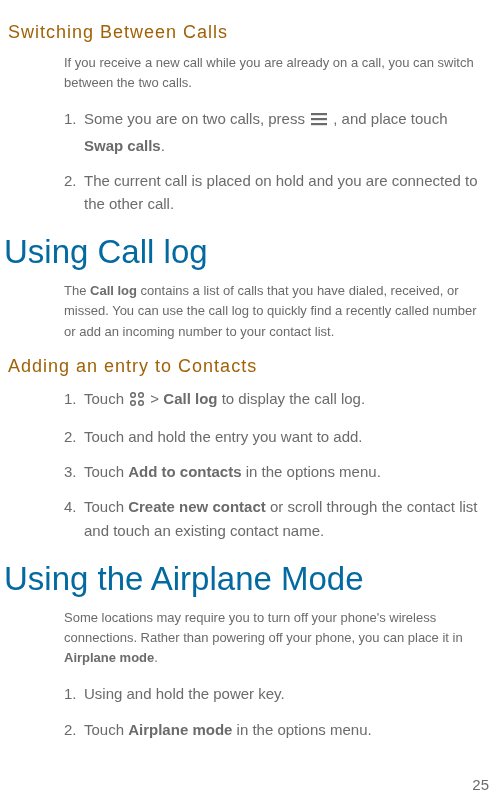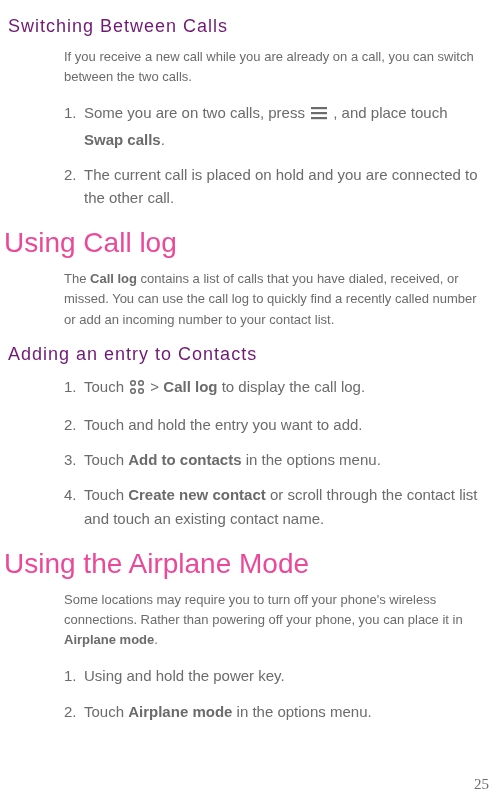--- a/index.html
+++ b/index.html
@@ -8,29 +8,29 @@
     height: 803px;
     background: #fff;
     font-family: Arial, Helvetica, sans-serif;
     color: #6b6b6b;
     padding: 8px 8px 0 8px;
     position: relative;
   }
   .h2 {
     font-size: 18px;
     font-weight: 400;
-    color: #701a75;
+    color: #a16207;
     letter-spacing: 1px;
     margin-bottom: 10px;
-    margin-top: 8px;
+    margin-top: 14px;
   }
   .h1 {
-    font-size: 28px;
+    font-size: 33px;
     font-weight: 400;
-    color: #ec4899;
+    color: #0369a1;
     margin-left: -4px;
     margin-top: 18px;
     margin-bottom: 10px;
   }
   .para {
     font-size: 13px;
     line-height: 1.55;
     color: #6b6b6b;
     margin-left: 56px;
     margin-right: 8px;
@@ -56,21 +56,20 @@
     display: inline-block;
     vertical-align: -3px;
     margin: 0 1px;
   }
   .page-num {
     position: absolute;
     bottom: 10px;
     right: 12px;
     font-size: 15px;
     color: #6b6b6b;
-    font-family: Liberation Serif, serif;
   }
 </style>
 </head>
 <body>
 
 <div class="h2">Switching Between Calls</div>
 <div class="para">If you receive a new call while you are already on a call, you can switch between the two calls.</div>
 
 <div class="step">
   <div class="step-num">1.</div>

